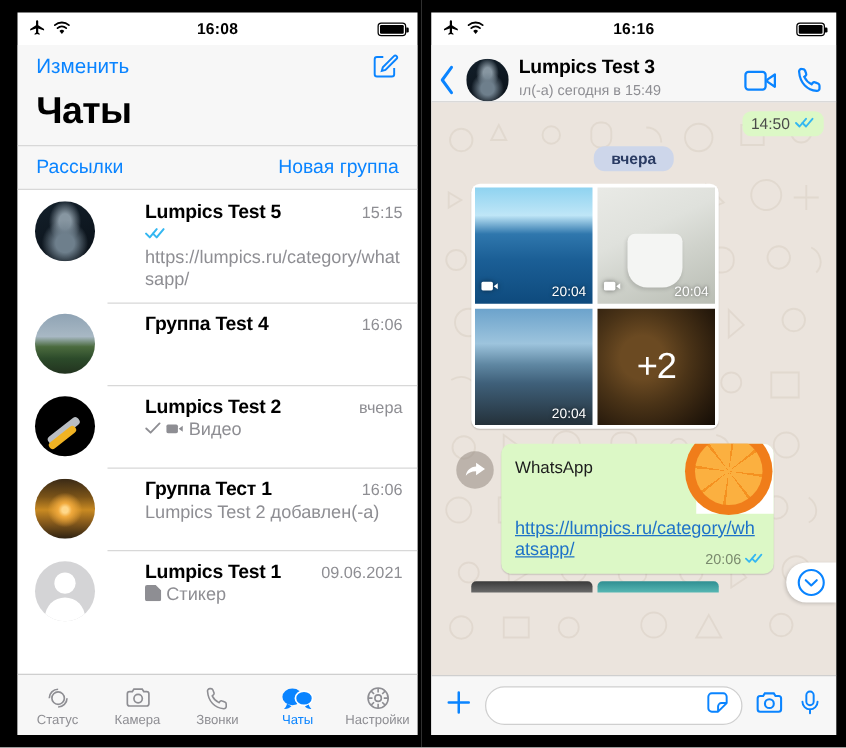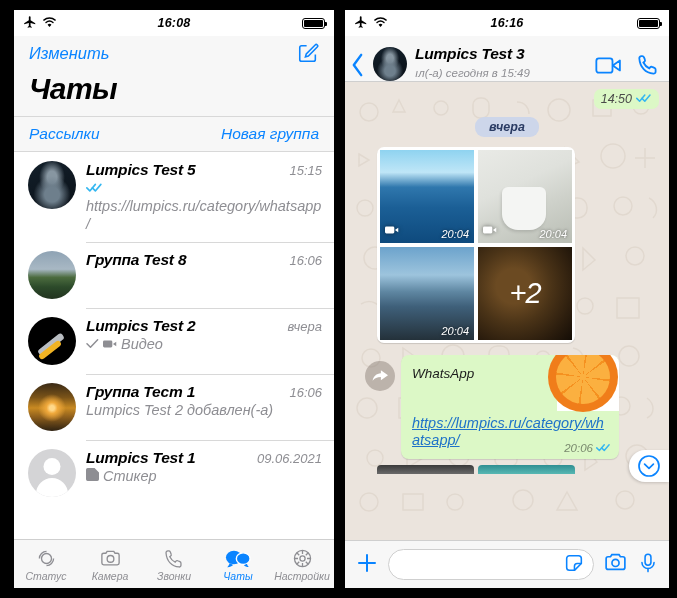--- a/index.html
+++ b/index.html
@@ -14,21 +14,20 @@
     width: 677px; height: 598px;
     background: #ffffff;
     display: flex;
   }
 
   
   .phone {
     position: relative;
     background: #000000;
     overflow: hidden;
-    font-style: italic;
   }
   #phone-left  { width: 337px; height: 598px; }
   #phone-right { width: 340px; height: 598px; }
 
   .screen {
     position: absolute;
     background: #ffffff;
     overflow: hidden;
   }
   #screen-left  { left: 14px; top: 10px; width: 320px; height: 578px; }
@@ -83,20 +82,21 @@
     border-top: 1px solid #d8d8d8;
     border-bottom: 1px solid #d8d8d8;
     font-size: 15.5px; color: #0a84ff;
     flex-shrink: 0;
   }
 
   .chatlist { background: #fff; flex: 1; overflow: hidden; }
   .chatrow {
     display: flex; padding: 9px 0 9px 14px;
     position: relative;
+    gap: 30px;
   }
   .chatrow + .chatrow::before {
     content: ""; position: absolute; left: 72px; right: 0; top: 0;
     height: 1px; background: #d8d8d8;
   }
   .av {
     width: 48px; height: 48px; border-radius: 50%;
     flex-shrink: 0; margin-right: 10px; overflow: hidden;
     background: #ccc;
   }
@@ -378,21 +378,21 @@
               </span>
               <span class="txt">https://lumpics.ru/category/whatsapp/</span>
             </div>
           </div>
         </div>
 
         <div class="chatrow">
           <div class="av av-storm"></div>
           <div class="ch-body">
             <div class="ch-top">
-              <span class="ch-name">Группа Test 8</span>
+              <span class="ch-name">Группа Test 4</span>
               <span class="ch-time">16:06</span>
             </div>
           </div>
         </div>
 
         <div class="chatrow">
           <div class="av av-tool"></div>
           <div class="ch-body">
             <div class="ch-top">
               <span class="ch-name">Lumpics Test 2</span>

